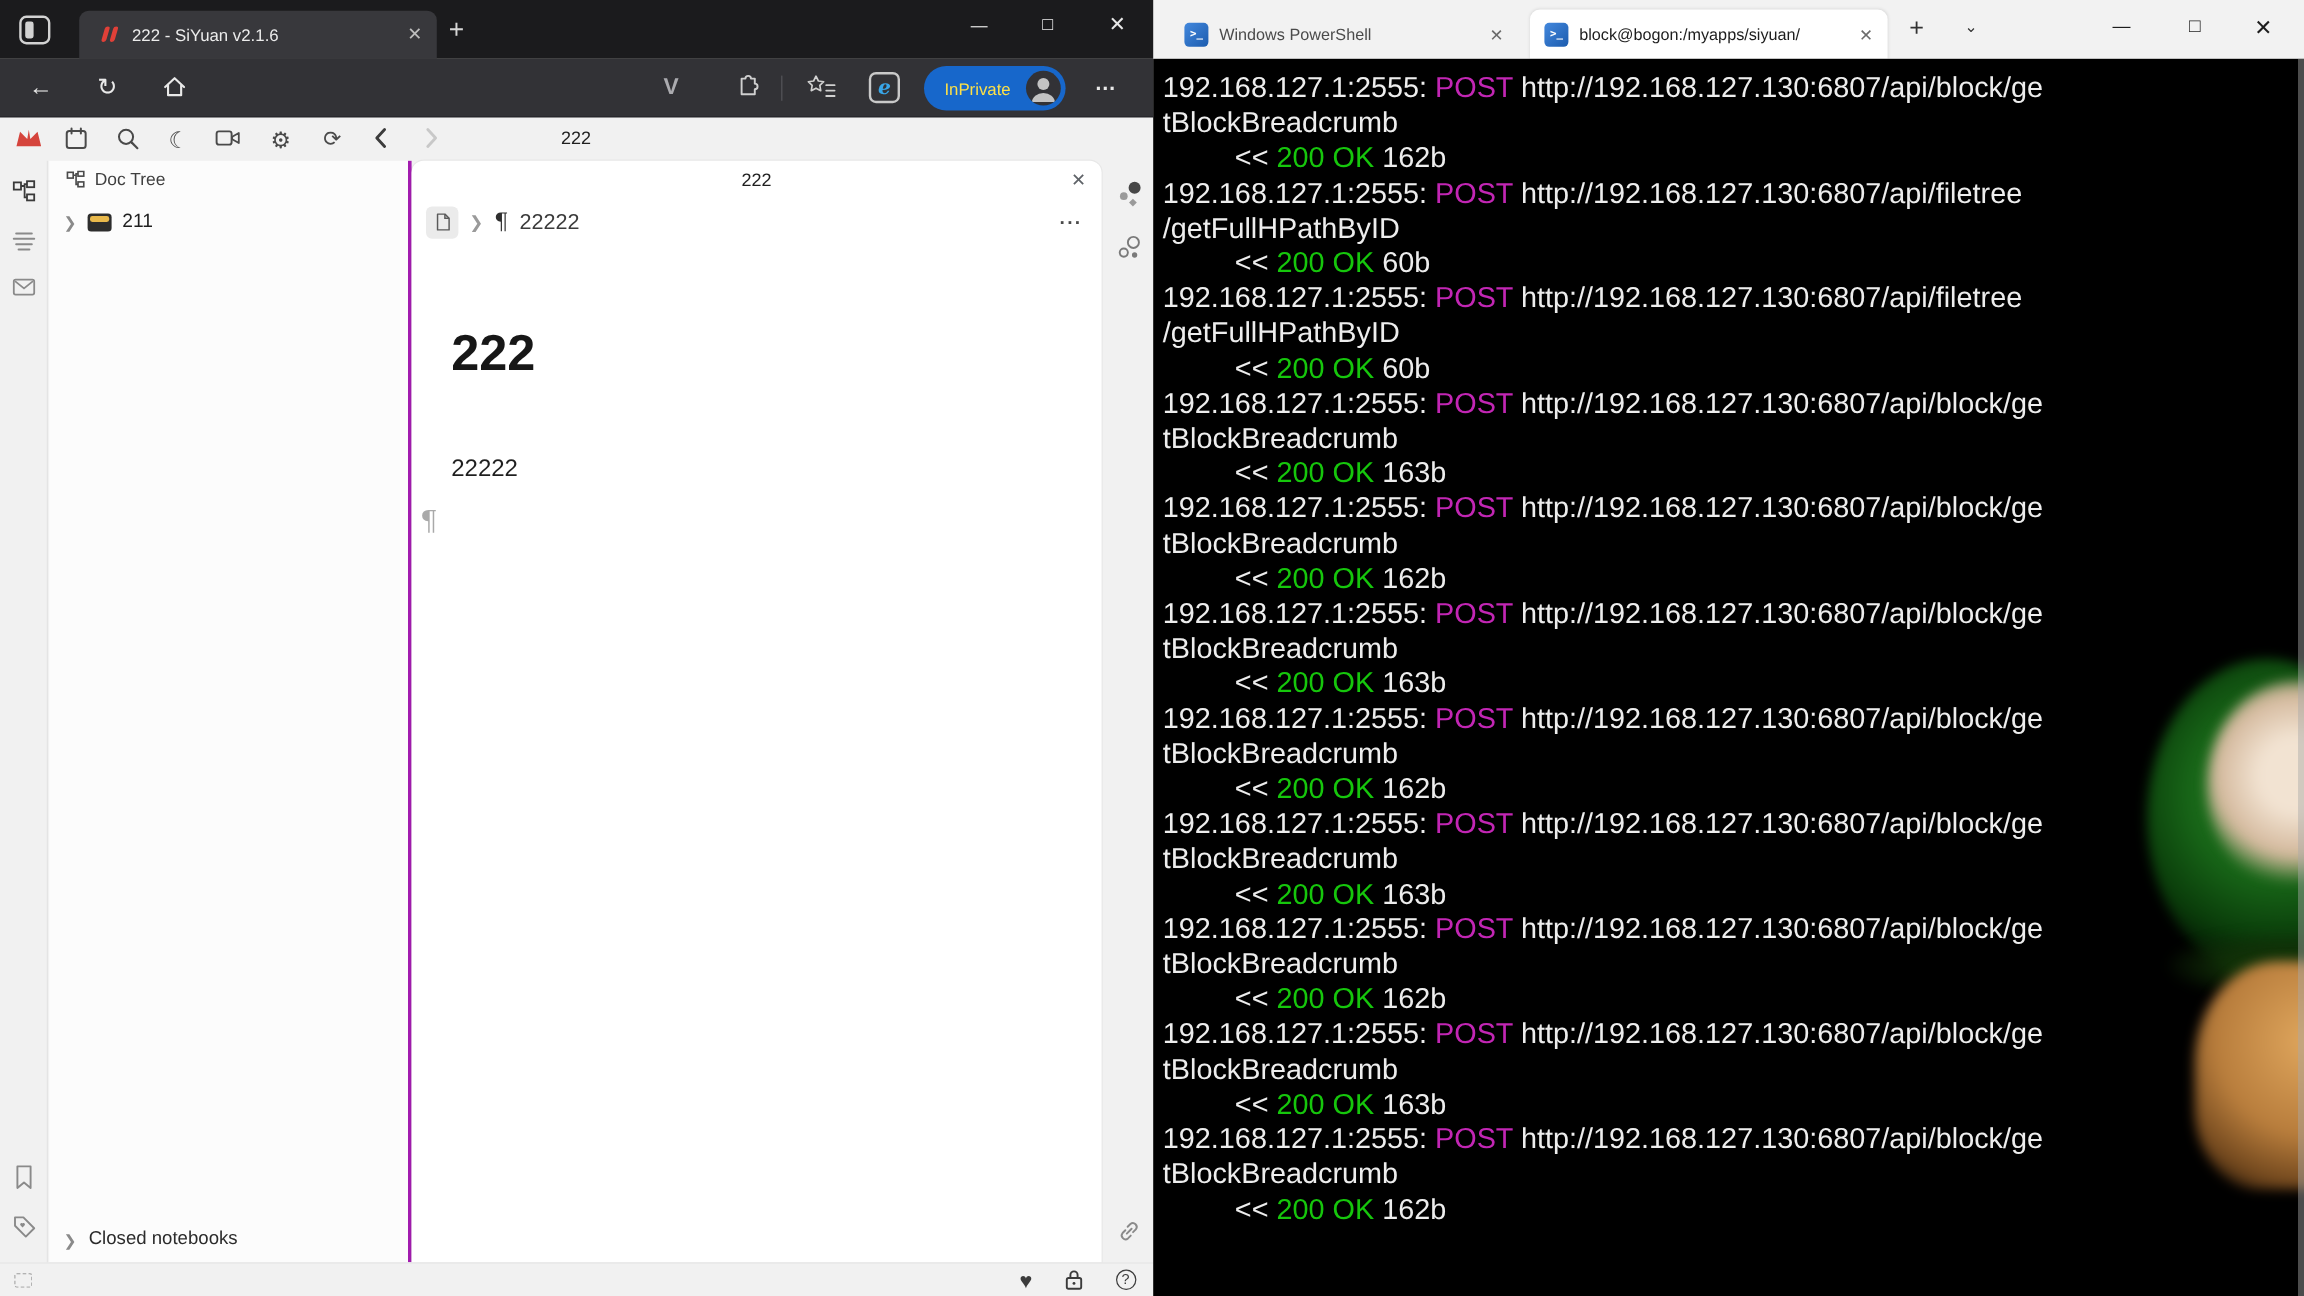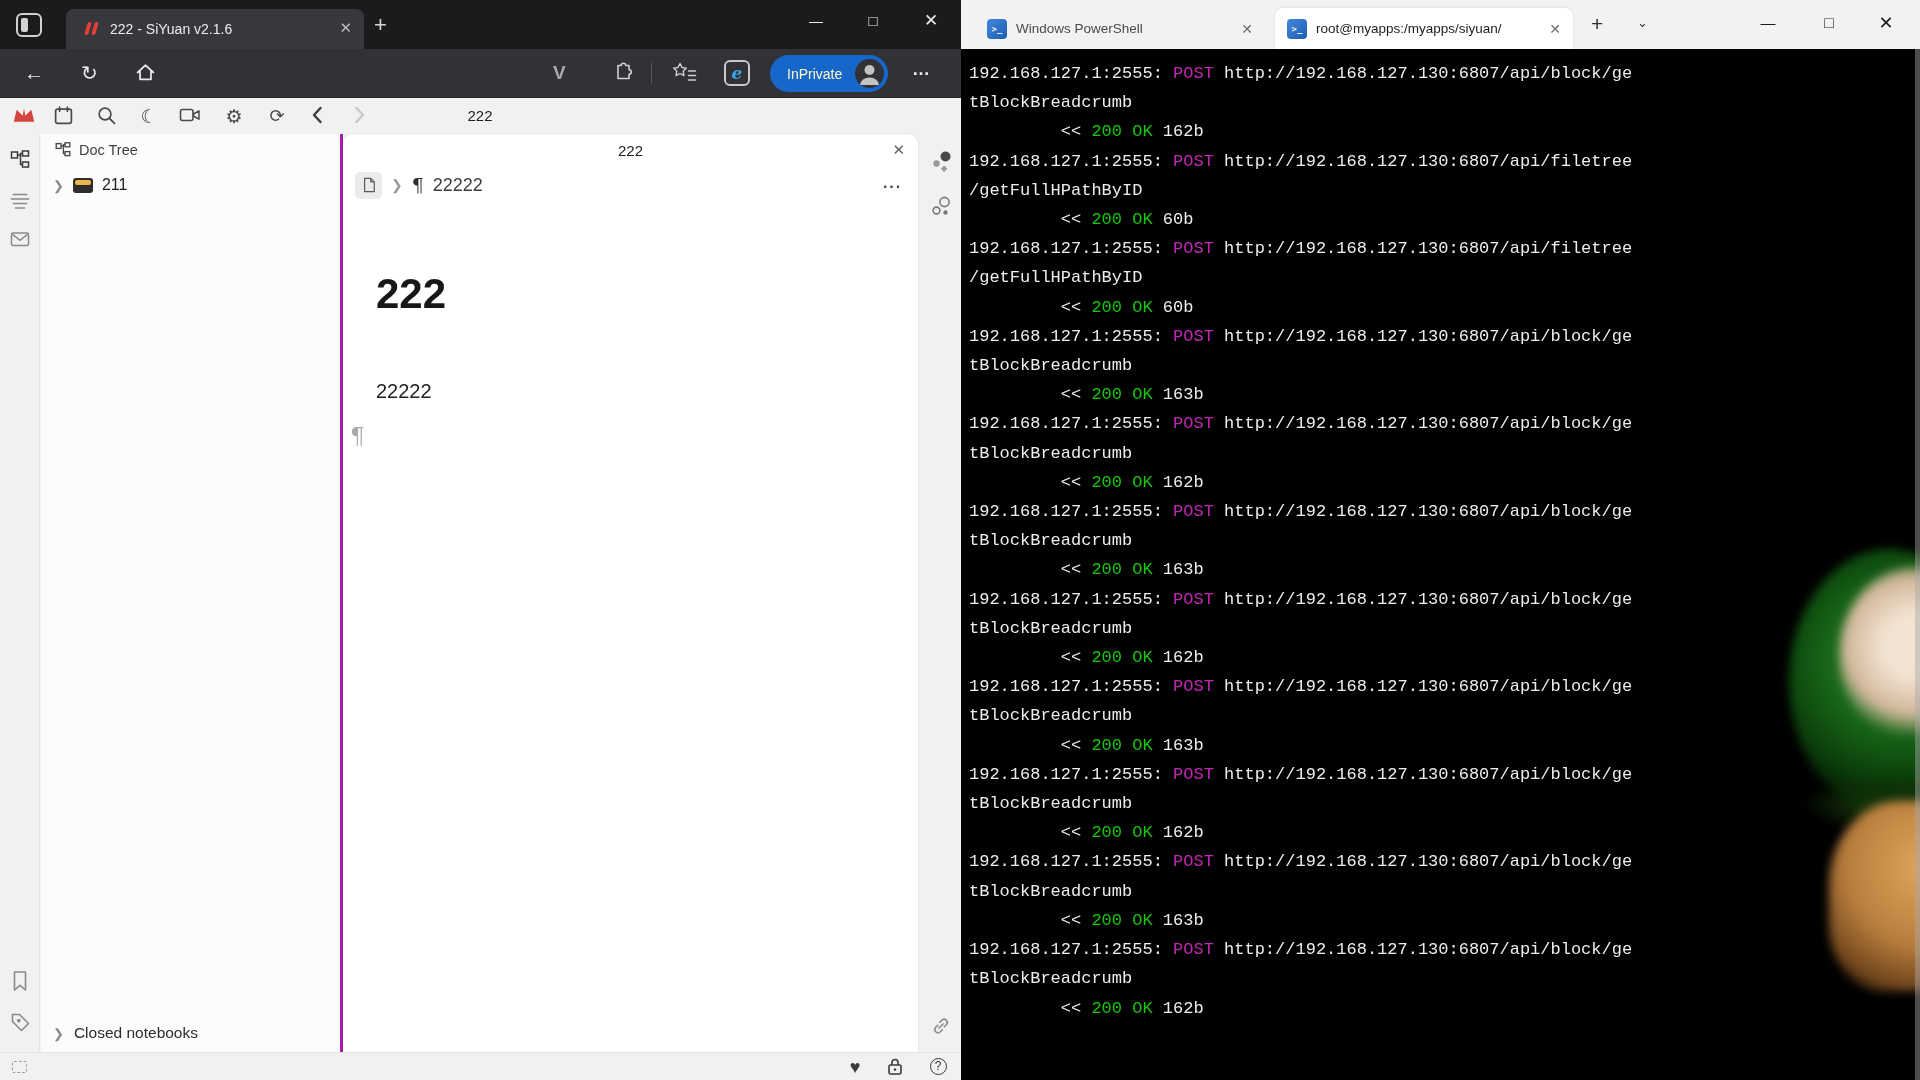--- a/index.html
+++ b/index.html
@@ -23,21 +23,21 @@
   .navic { position:absolute; top:12px; color:#e9e9e9; font-size:20px; line-height:24px; }
   .addrbar { position:absolute; left:180px; top:8px; width:353px; height:34px; border-radius:17px; background:#1c1c1f; display:flex; align-items:center; padding:0 12px; gap:9px; }
   .addr-sec { color:#e9e9e9; font-size:15px; white-space:nowrap; }
   .addr-div { width:1px; height:18px; background:#55555a; }
   .addr-url { color:#dfe1e5; font-size:15px; white-space:nowrap; flex:1; }
   .ext-v { position:absolute; left:553px; top:13px; font-size:19px; font-weight:bold; color:#ababaf; }
   .tb-div { position:absolute; left:651px; top:14px; width:1px; height:21px; background:#55555a; }
   .e-btn { position:absolute; left:724px; top:11px; width:26px; height:26px; border:2px solid #c9c9c9; border-radius:6px; text-align:center; }
   .e-btn span { font-family:"DejaVu Serif", serif; font-style:italic; font-weight:bold; font-size:17px; color:#38a6e8; line-height:23px; }
   .inprivate { position:absolute; left:770px; top:6px; width:118px; height:37px; border-radius:19px; background:var(--inprivate-blue,#1767cb); display:flex; align-items:center; }
-  .inprivate-label { color:#fef9c3; font-size:14px; margin-left:17px; flex:1; }
+  .inprivate-label { color:#fde047; font-size:14px; margin-left:17px; flex:1; }
   .avatar { width:29px; height:29px; border-radius:50%; background:#323236; margin-right:4px; overflow:hidden; }
   .more-dots { position:absolute; left:912px; top:10px; font-size:18px; letter-spacing:1px; color:#e9e9e9; font-weight:bold; }
 
   
   .siyuan { position:absolute; left:0; top:98px; width:961px; height:982px; background:#f1f1f1; }
   .sy-toolbar { position:absolute; left:0; top:0; width:100%; height:36px; }
   .sy-ic { position:absolute; top:7px; width:24px; height:22px; text-align:center; color:#4a4a4a; }
   .sy-title { position:absolute; left:480px; top:9px; transform:translateX(-50%); font-size:15px; color:#1f1f1f; }
   .dock-left { position:absolute; left:0; top:36px; bottom:28px; width:40px; border-right:1px solid #e4e4e4; }
   .dock-ic { position:absolute; left:10px; width:20px; height:20px; }
@@ -71,21 +71,21 @@
   .term-bar { position:absolute; left:0; top:0; width:100%; height:49px; }
   .ttab { position:absolute; top:8px; height:41px; display:flex; align-items:center; padding:0 12px; gap:9px; }
   .ttab.active { background:#fff; border-radius:8px 8px 0 0; box-shadow:0 0 3px rgba(0,0,0,0.12); }
   .ps-ic { width:20px; height:20px; border-radius:4px; background:linear-gradient(135deg,#4388dd,#1c5cae); color:#fff; font-family:"DejaVu Sans Mono",monospace; font-size:9px; font-weight:bold; text-align:center; line-height:20px; flex:none; }
   .ttab-label { font-size:13.5px; color:#4b4b4b; white-space:nowrap; }
   .ttab.active .ttab-label { color:#1d1d1d; }
   .ttab-close { font-size:14px; color:#6b6b6b; margin-left:14px; }
   .tbar-btn { position:absolute; color:#333; }
   .twinbtn { position:absolute; top:0; width:46px; height:46px; color:#1d1d1d; font-size:15px; text-align:center; line-height:46px; }
   .term-body { position:absolute; left:0; top:49px; right:0; bottom:0; background:#000; overflow:hidden; }
-  .log { position:absolute; left:8px; top:10px; font-family:Liberation Mono, monospace; font-size:17px; line-height:29.2px; color:var(--term-text,#ededed); white-space:pre; z-index:2; }
+  .log { position:absolute; left:8px; top:10px; font-family:Liberation Sans, sans-serif; font-size:24px; line-height:29.2px; color:var(--term-text,#ededed); white-space:pre; z-index:2; }
   .log .m { color:var(--magenta,#c226b4); }
   .log .g { color:var(--green,#16c60c);text-align:center; }
   .term-scroll { position:absolute; right:0; top:0; bottom:0; width:5px; background:rgba(168,168,168,0.45); z-index:3; }
   
   .mush { position:absolute; z-index:1; filter:blur(5px); }
   .mush-cap { left:828px; top:500px; width:200px; height:265px; border-radius:50%; background:radial-gradient(circle at 55% 42%, #2e8b2e 0%, #176417 40%, #0a3c0a 65%, rgba(0,18,0,0) 88%); }
   .mush-spot { left:878px; top:518px; width:150px; height:175px; border-radius:50%; background:radial-gradient(circle at 50% 45%, #f2e3d2 25%, #d3b89c 55%, rgba(150,120,90,0) 75%); }
   .mush-gill { left:845px; top:728px; width:190px; height:55px; border-radius:50%; background:radial-gradient(#123208 30%, rgba(10,25,4,0) 75%); }
   .mush-stem { left:868px; top:752px; width:155px; height:190px; border-radius:45% 45% 35% 35%; background:radial-gradient(circle at 62% 35%, #e0a75e 0%, #b87d3c 50%, #6e451c 78%, rgba(40,24,6,0) 95%); }
 
@@ -303,21 +303,21 @@
 
 <div class="terminal">
   <div class="term-bar">
     <div class="ttab" style="left:14px; width:290px;">
       <span class="ps-ic">&gt;_</span>
       <span class="ttab-label" style="flex:1;">Windows PowerShell</span>
       <span class="ttab-close">✕</span>
     </div>
     <div class="ttab active" style="left:314px; width:298px;">
       <span class="ps-ic">&gt;_</span>
-      <span class="ttab-label" style="flex:1;">root@myapps:/myapps/siyuan/</span>
+      <span class="ttab-label" style="flex:1;">block@bogon:/myapps/siyuan/</span>
       <span class="ttab-close">✕</span>
     </div>
     <div class="tbar-btn" style="left:630px; top:12px; font-size:21px; font-weight:300;">+</div>
     <div class="tbar-btn" style="left:676px; top:15px; font-size:13px;">⌄</div>
     <div class="twinbtn" style="left:784px;">—</div>
     <div class="twinbtn" style="left:845px; font-size:16px;">□</div>
     <div class="twinbtn" style="left:902px; font-size:18px;">✕</div>
   </div>
 
   <div class="term-body">

